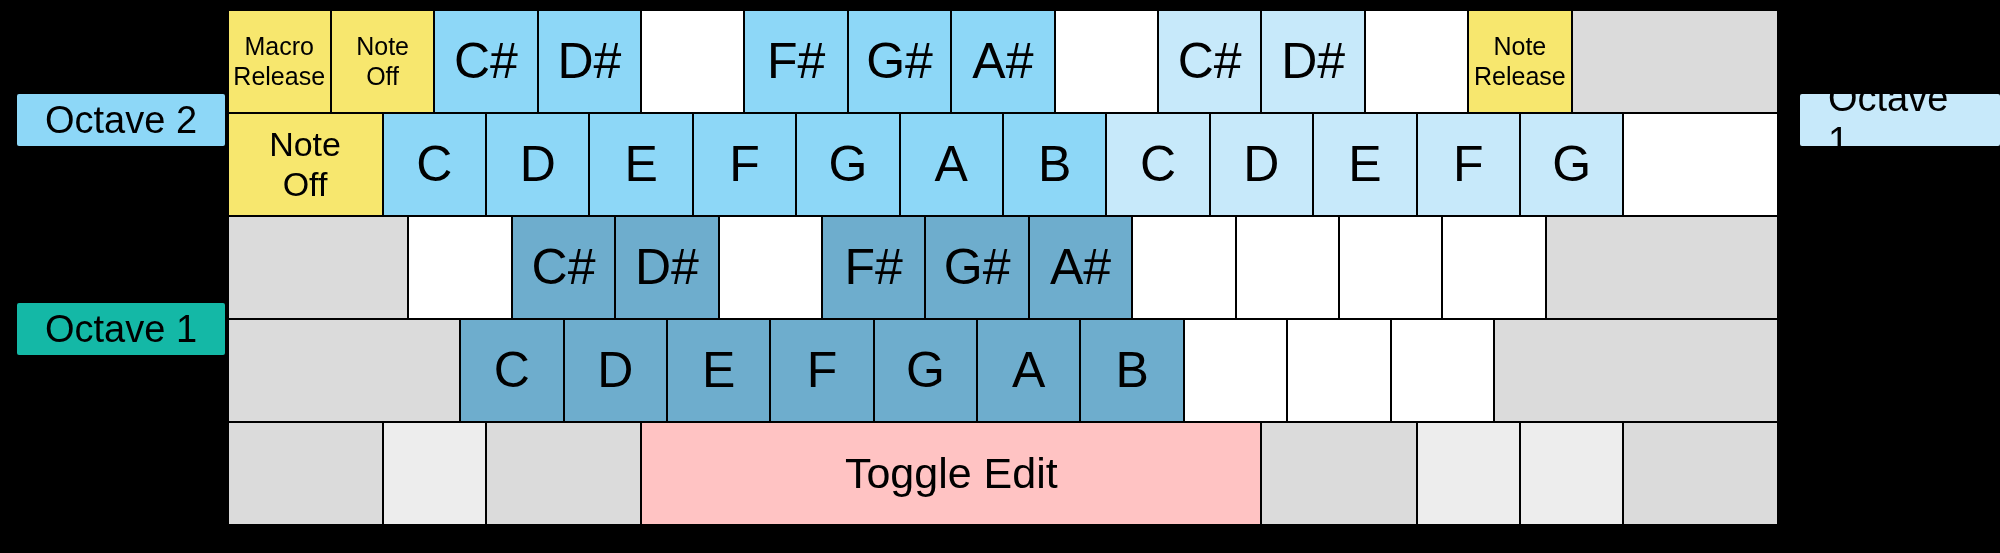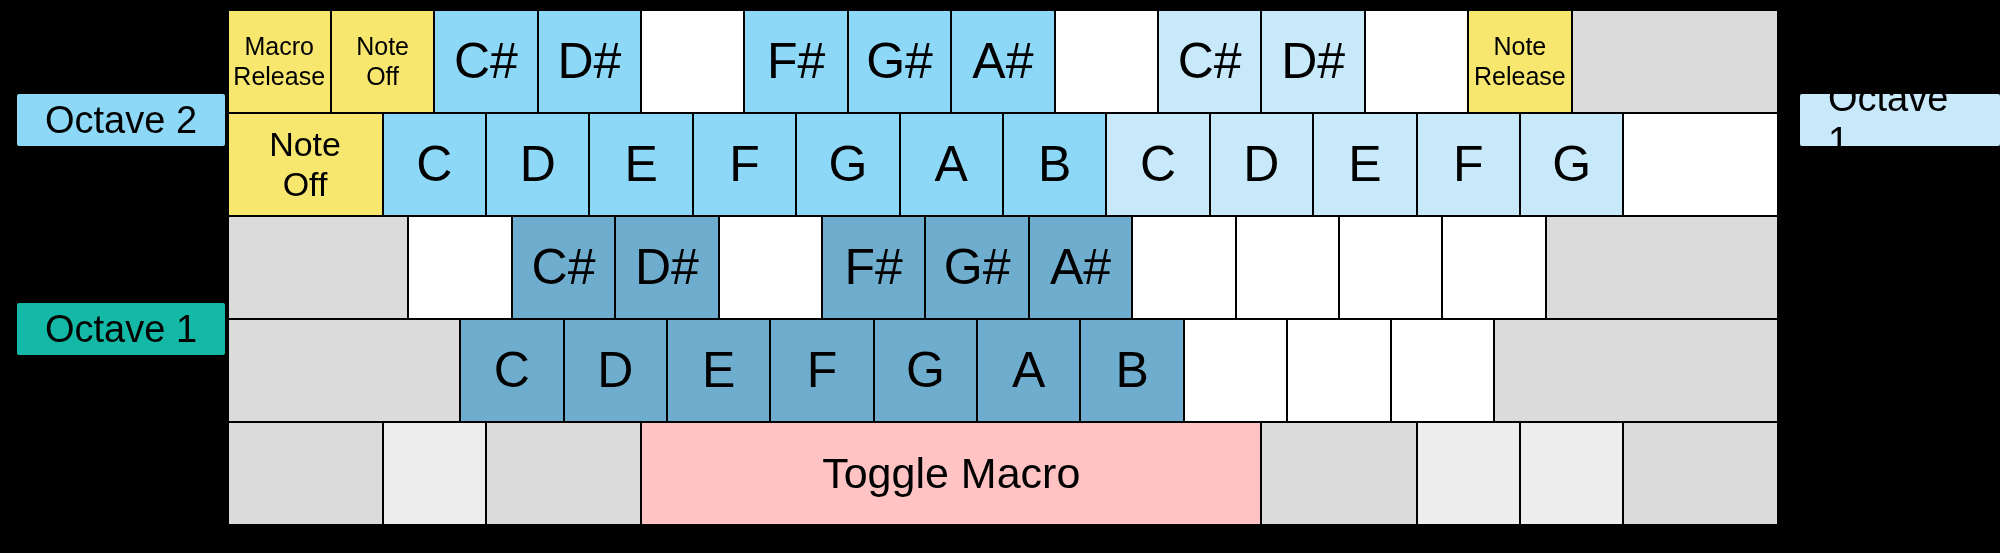--- a/index.html
+++ b/index.html
@@ -140,21 +140,21 @@
         <div class="key key-note" style="flex-basis: calc(6.66667%); background: rgb(110, 173, 205);">B</div>
         <div class="key key-note" style="flex-basis: calc(6.66667%); background: rgb(255, 255, 255);"></div>
         <div class="key key-note" style="flex-basis: calc(6.66667%); background: rgb(255, 255, 255);"></div>
         <div class="key key-note" style="flex-basis: calc(6.66667%); background: rgb(255, 255, 255);"></div>
         <div class="key key-note" style="flex-basis: calc(18.3333%); background: rgb(219, 219, 219);"></div>
       </div>
       <div class="kb-row">
         <div class="key key-note" style="flex-basis: calc(10%); background: rgb(219, 219, 219);"></div>
         <div class="key key-note" style="flex-basis: calc(6.66667%); background: rgb(237, 237, 237);"></div>
         <div class="key key-note" style="flex-basis: calc(10%); background: rgb(219, 219, 219);"></div>
-        <div class="key key-lg" style="flex-basis: calc(40%); background: rgb(255, 195, 195);">Toggle Macro</div>
+        <div class="key key-lg" style="flex-basis: calc(40%); background: rgb(255, 195, 195);">Toggle Edit</div>
         <div class="key key-note" style="flex-basis: calc(10%); background: rgb(219, 219, 219);"></div>
         <div class="key key-note" style="flex-basis: calc(6.66667%); background: rgb(237, 237, 237);"></div>
         <div class="key key-note" style="flex-basis: calc(6.66667%); background: rgb(237, 237, 237);"></div>
         <div class="key key-note" style="flex-basis: calc(10%); background: rgb(219, 219, 219);"></div>
       </div>
     </div>
 
 </div>
 
 </body></html>

